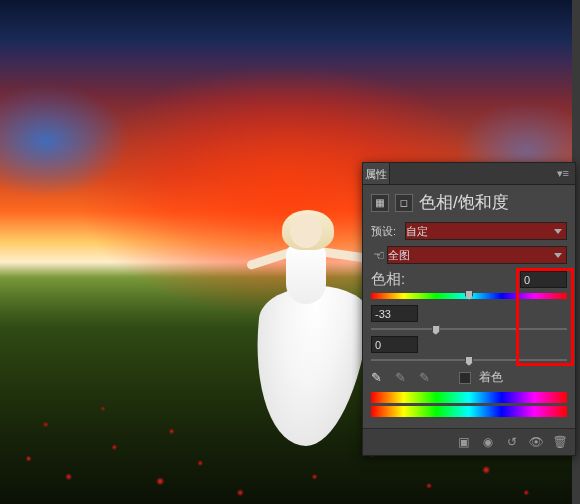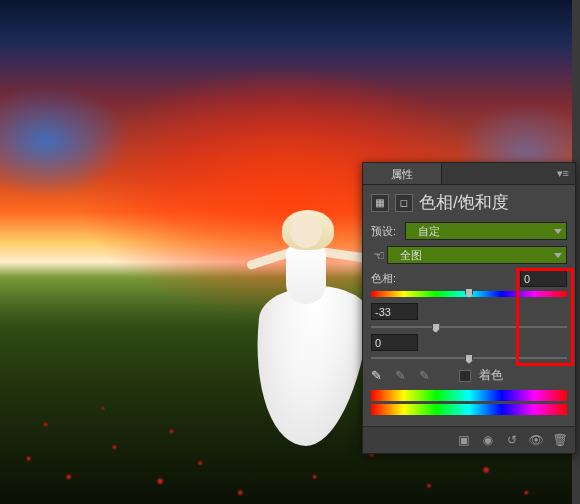--- a/index.html
+++ b/index.html
@@ -99,50 +99,50 @@
     left: 362px; top: 162px;
     width: 214px;
     background: #454545;
     border: 1px solid #222;
     box-shadow: 0 2px 10px rgba(0,0,0,0.6);
   }
   .panel-tabs {
     display:flex; height:22px; background:#383838; border-bottom:1px solid #222;
   }
   .panel-tab {
-    padding: 4px 28px; font-size:11px; color:#ddd;
+    padding: 4px 2px; font-size:11px; color:#ddd;
     background:#454545; border-right:1px solid #222;
   }
   .panel-menu { margin-left:auto; padding:4px 6px; color:#aaa; }
 
   .panel-body { padding: 6px 8px 8px 8px; }
   .adj-header { display:flex; align-items:center; gap:6px; margin-bottom:8px; }
   .adj-icon {
     width:18px; height:18px; border:1px solid #666; background:#333;
     display:flex; align-items:center; justify-content:center; font-size:10px;
   }
   .adj-title { color:#ddd; font-size:17px; }
 
   .row { display:flex; align-items:center; margin-bottom:6px; }
   .row-label { width:34px; font-size:11px; color:#ccc; }
   .dropdown {
-    flex:1; height:18px; background:#4d7c0f; border:1px solid #222;
-    display:flex; align-items:center; padding:0 12px; font-size:11px; color:#ddd;
+    flex:1; height:18px; background:#7f1d1d; border:1px solid #222;
+    display:flex; align-items:center; padding:0 0; font-size:11px; color:#ddd;
     position:relative;
   }
   .dropdown::after {
     content:""; position:absolute; right:4px; top:6px;
     border-left:4px solid transparent; border-right:4px solid transparent;
     border-top:5px solid #aaa;
   }
   .hand-icon { width:16px; text-align:center; color:#ccc; font-size:13px; }
 
   .slider-block { margin-bottom:6px; position:relative; }
   .slider-row { display:flex; align-items:center; }
-  .slider-label { flex:1; font-size:11px; color:#ccc; }
+  .slider-label { flex:1; font-size:15px; color:#ccc; }
   .slider-input {
     width:47px; height:17px; background:#2a2a2a; border:1px solid #191919;
     color:#ddd; font-size:11px; padding:0 3px; text-align:left;
   }
   .slider-track {
     height:10px; margin-top:2px; position:relative;
   }
   .slider-track.hue {
     background: linear-gradient(to right,#f00,#ff0,#0f0,#0ff,#00f,#f0f,#f00);
     height:6px; margin-top:4px;

